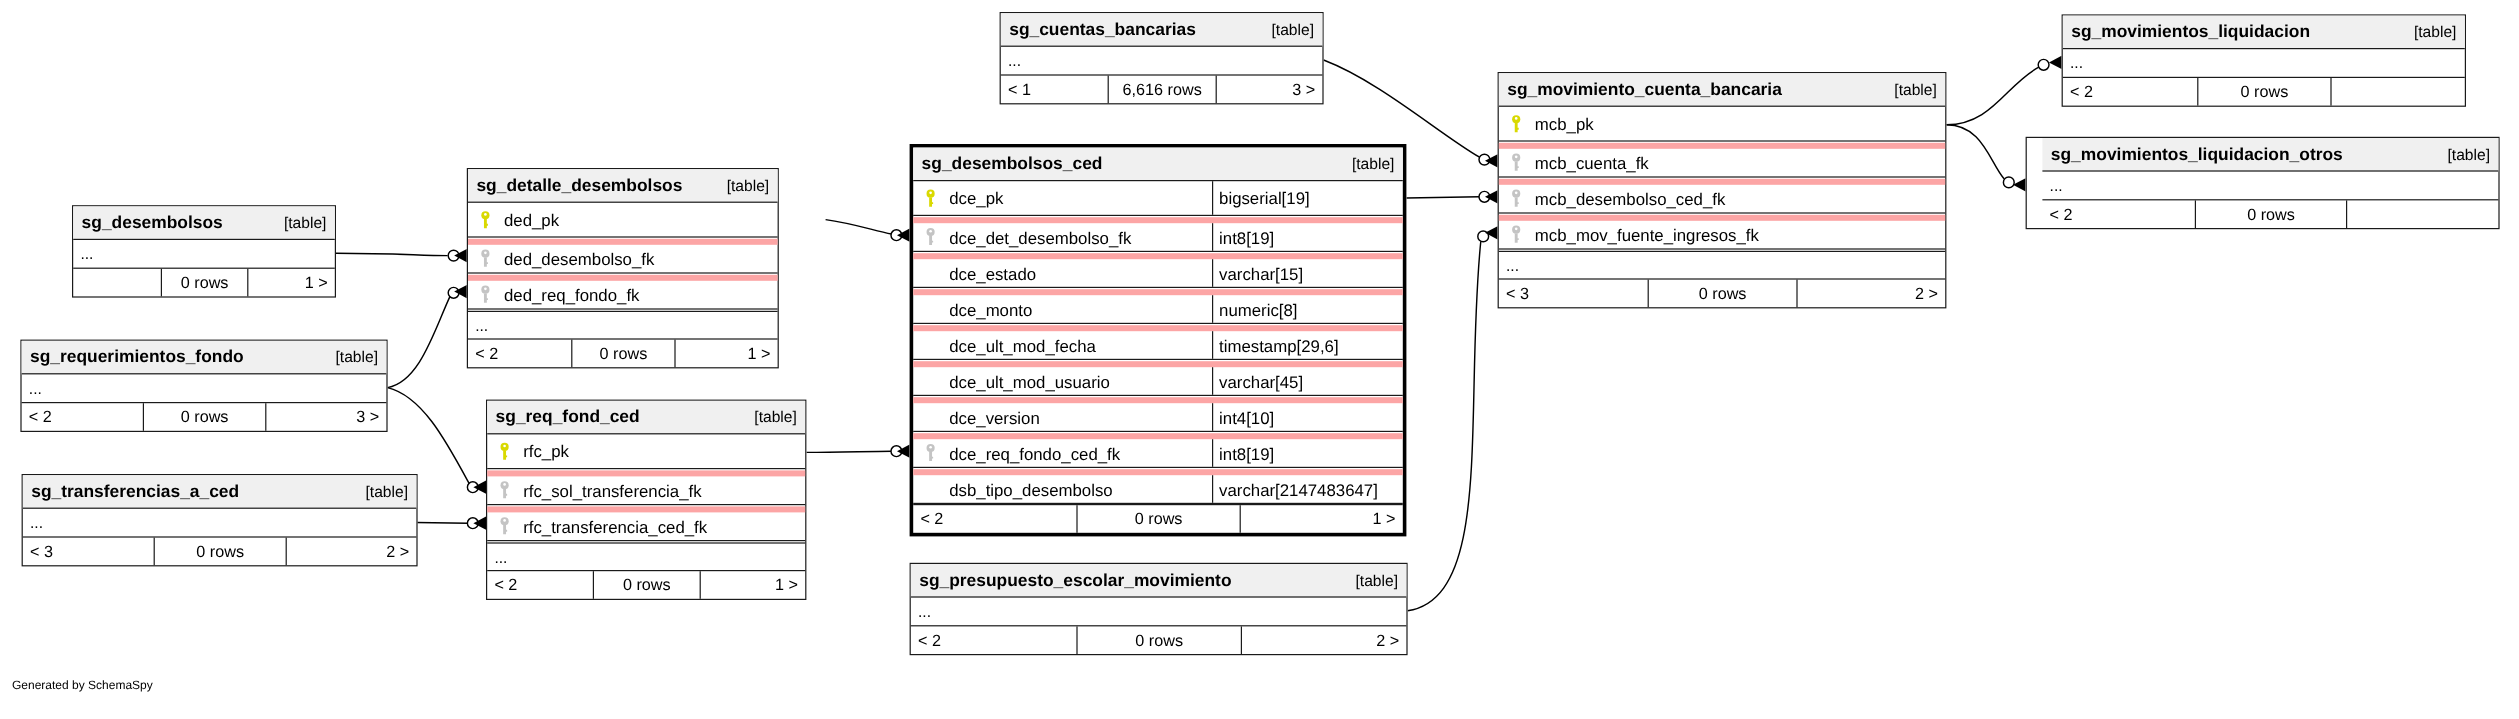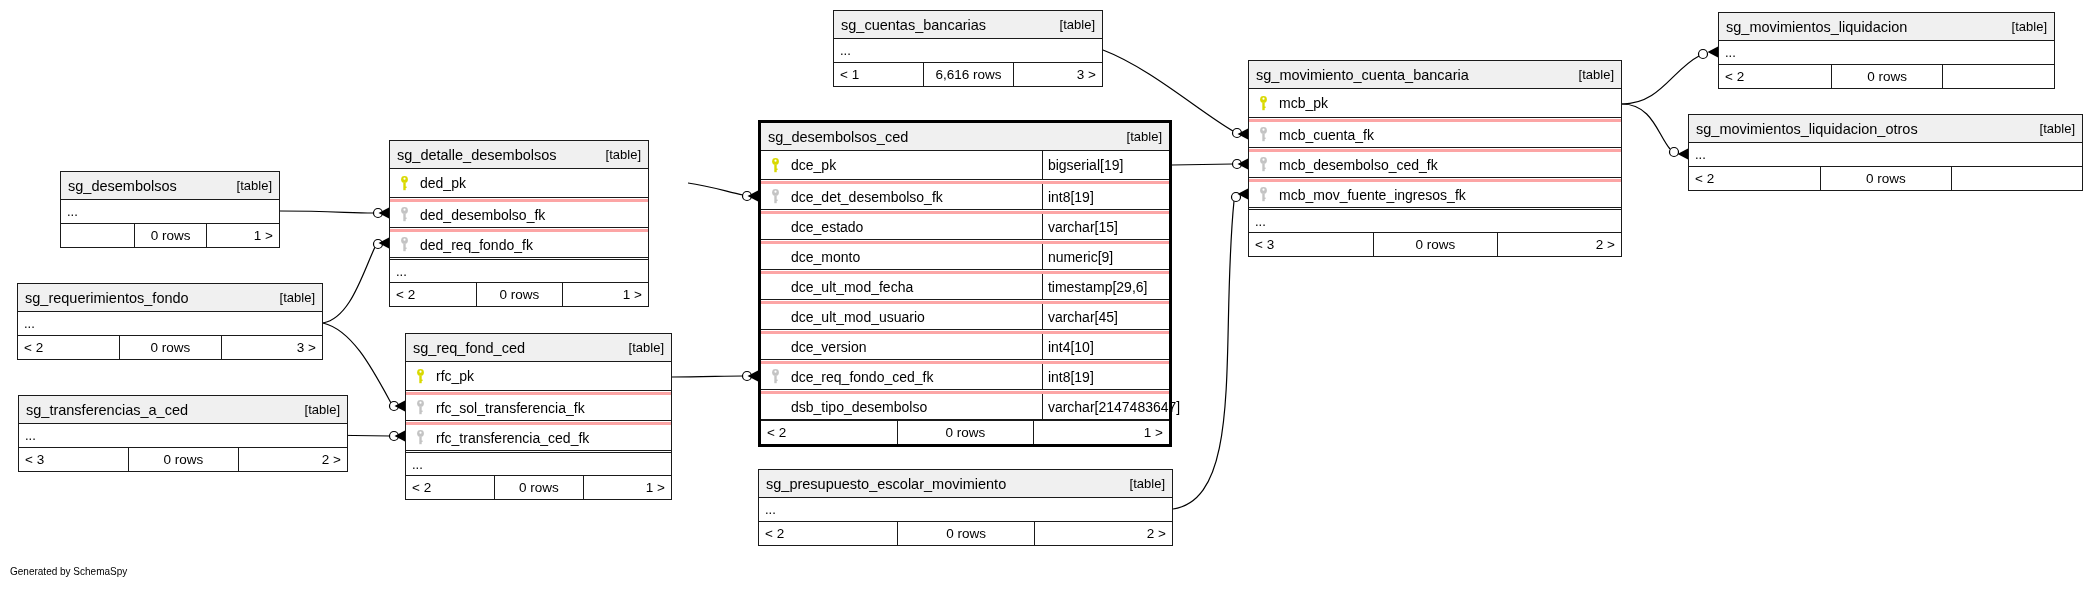--- a/index.html
+++ b/index.html
@@ -2,29 +2,29 @@
 <html><head>
 <meta charset="utf-8">
 <style>
   html,body { margin:0; padding:0; background:#ffffff; }
   body { font-family:"Liberation Sans", sans-serif; color:#000; }
   #canvas { position:relative; width:2099px; height:599px; background:#ffffff; overflow:hidden; }
   #rel-layer { position:absolute; left:0; top:0; pointer-events:none; }
   .dtable { position:absolute; border:1px solid #1a1a1a; background:#fff; box-sizing:border-box; font-size:14px; }
   .dtable.focal { border-width:3px; border-color:#000; }
   .thead { height:28px; background:#f0f0f0; border-bottom:1px solid #1a1a1a; display:flex; align-items:center; justify-content:space-between; padding:0 7px; box-sizing:border-box; }
-  .tname { font-weight:normal; font-size:14.5px; white-space:nowrap; }
+  .tname { font-weight:bold; font-size:14.5px; white-space:nowrap; }
   .ttag { font-size:13px; white-space:nowrap; margin-left:20px; }
   .colrow { height:29px; display:flex; align-items:center; box-sizing:border-box; }
-  .colrow.sep { border-top:3px solid #fca5a5; margin-top:1px; }
+  .colrow.sep { border-top:5px solid #fca5a5; margin-top:1px; }
   .colrow { border-bottom:1px solid #1a1a1a;align-items:flex-end; }
   .colrow:last-of-type { border-bottom:none; }
   .namecell { display:flex; align-items:center; height:100%; flex:1 1 auto; min-width:0; }
   .typed .namecell { flex:0 0 61%; }
-  .typecell { flex:1 1 auto; border-left:1px solid #1a1a1a; height:100%; display:flex; align-items:center; padding-left:5px; box-sizing:border-box; white-space:nowrap;margin-left:32px; }
+  .typecell { flex:1 1 auto; border-left:1px solid #1a1a1a; height:100%; display:flex; align-items:center; padding-left:5px; box-sizing:border-box; white-space:nowrap; }
   .keyicon { width:16px; margin-left:6px; flex:none; display:flex; align-items:center; justify-content:center; }
   .colname { margin-left:8px; white-space:nowrap; }
   .dots-row { height:23px; display:flex; align-items:center; padding-left:6px; font-size:13px; box-sizing:border-box; border-top:1px solid #1a1a1a; margin-top:1px; }
   .dots-row.first { border-top:none; margin-top:0; }
   .tfoot { height:24px; border-top:1px solid #1a1a1a; display:flex; box-sizing:border-box; font-size:13.5px; }
   .fcell { flex:1 1 33.3%; display:flex; align-items:center; padding:0 6px; box-sizing:border-box; white-space:nowrap; }
   .fcell.c2 { justify-content:center; border-left:1px solid #1a1a1a; }
   .fcell.c3 { justify-content:flex-end; border-left:1px solid #1a1a1a; }
   #credit { position:absolute; left:10px; top:566px; font-size:10px; }
 </style>
@@ -266,21 +266,21 @@
             <span class="keyicon"></span>
             <span class="colname">dce_estado</span>
           </div>
           <div class="typecell">varchar[15]</div>
         </div>
         <div class="colrow sep">
           <div class="namecell">
             <span class="keyicon"></span>
             <span class="colname">dce_monto</span>
           </div>
-          <div class="typecell">numeric[9]</div>
+          <div class="typecell">numeric[8]</div>
         </div>
         <div class="colrow sep">
           <div class="namecell">
             <span class="keyicon"></span>
             <span class="colname">dce_ult_mod_fecha</span>
           </div>
           <div class="typecell">timestamp[29,6]</div>
         </div>
         <div class="colrow sep">
           <div class="namecell">
@@ -404,21 +404,21 @@
           <span class="tname">sg_movimientos_liquidacion</span>
           <span class="ttag">[table]</span>
         </div>
         <div class="dots-row first">...</div>
         <div class="tfoot">
           <div class="fcell c1">&lt; 2</div>
           <div class="fcell c2">0 rows</div>
           <div class="fcell c3"></div>
         </div>
       </div>
-      <div class="dtable" style="left: 1688px; top: 114px; width: 395px;">
+      <div class="dtable" style="left: 1688px; top: 114px; width: 395px; padding-left: 13px;">
         <div class="thead">
           <span class="tname">sg_movimientos_liquidacion_otros</span>
           <span class="ttag">[table]</span>
         </div>
         <div class="dots-row first">...</div>
         <div class="tfoot">
           <div class="fcell c1">&lt; 2</div>
           <div class="fcell c2">0 rows</div>
           <div class="fcell c3"></div>
         </div>

